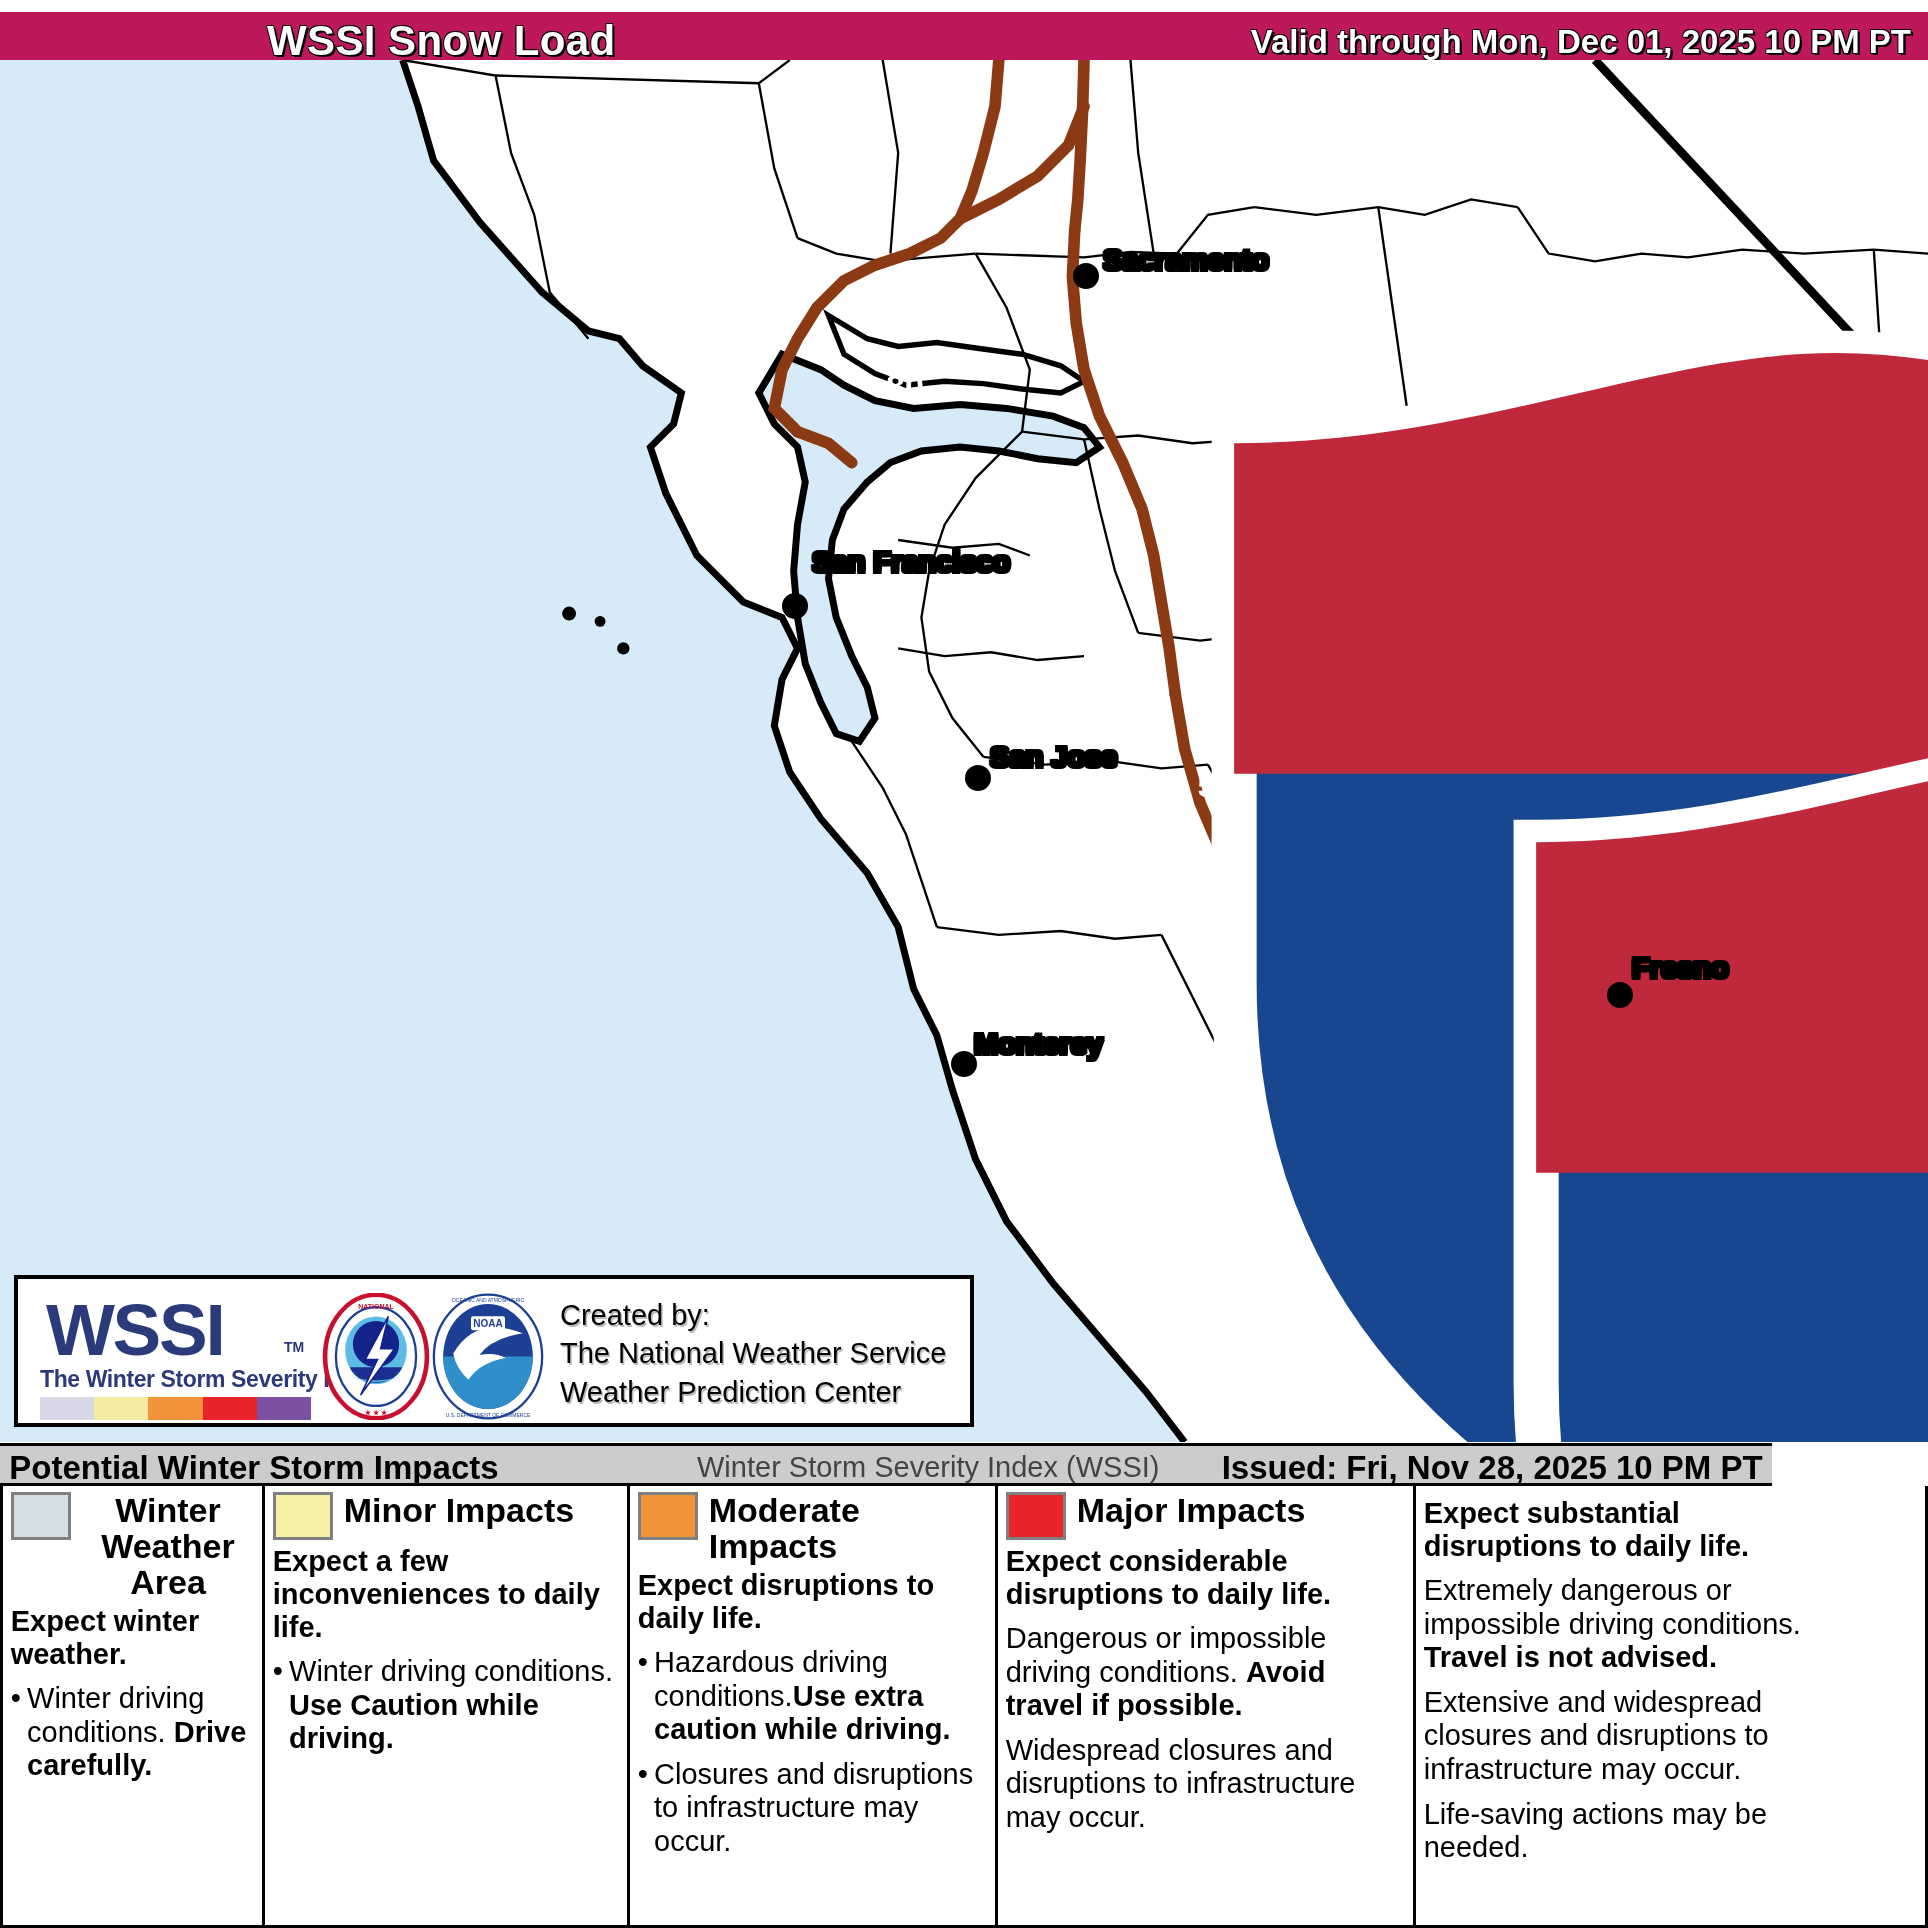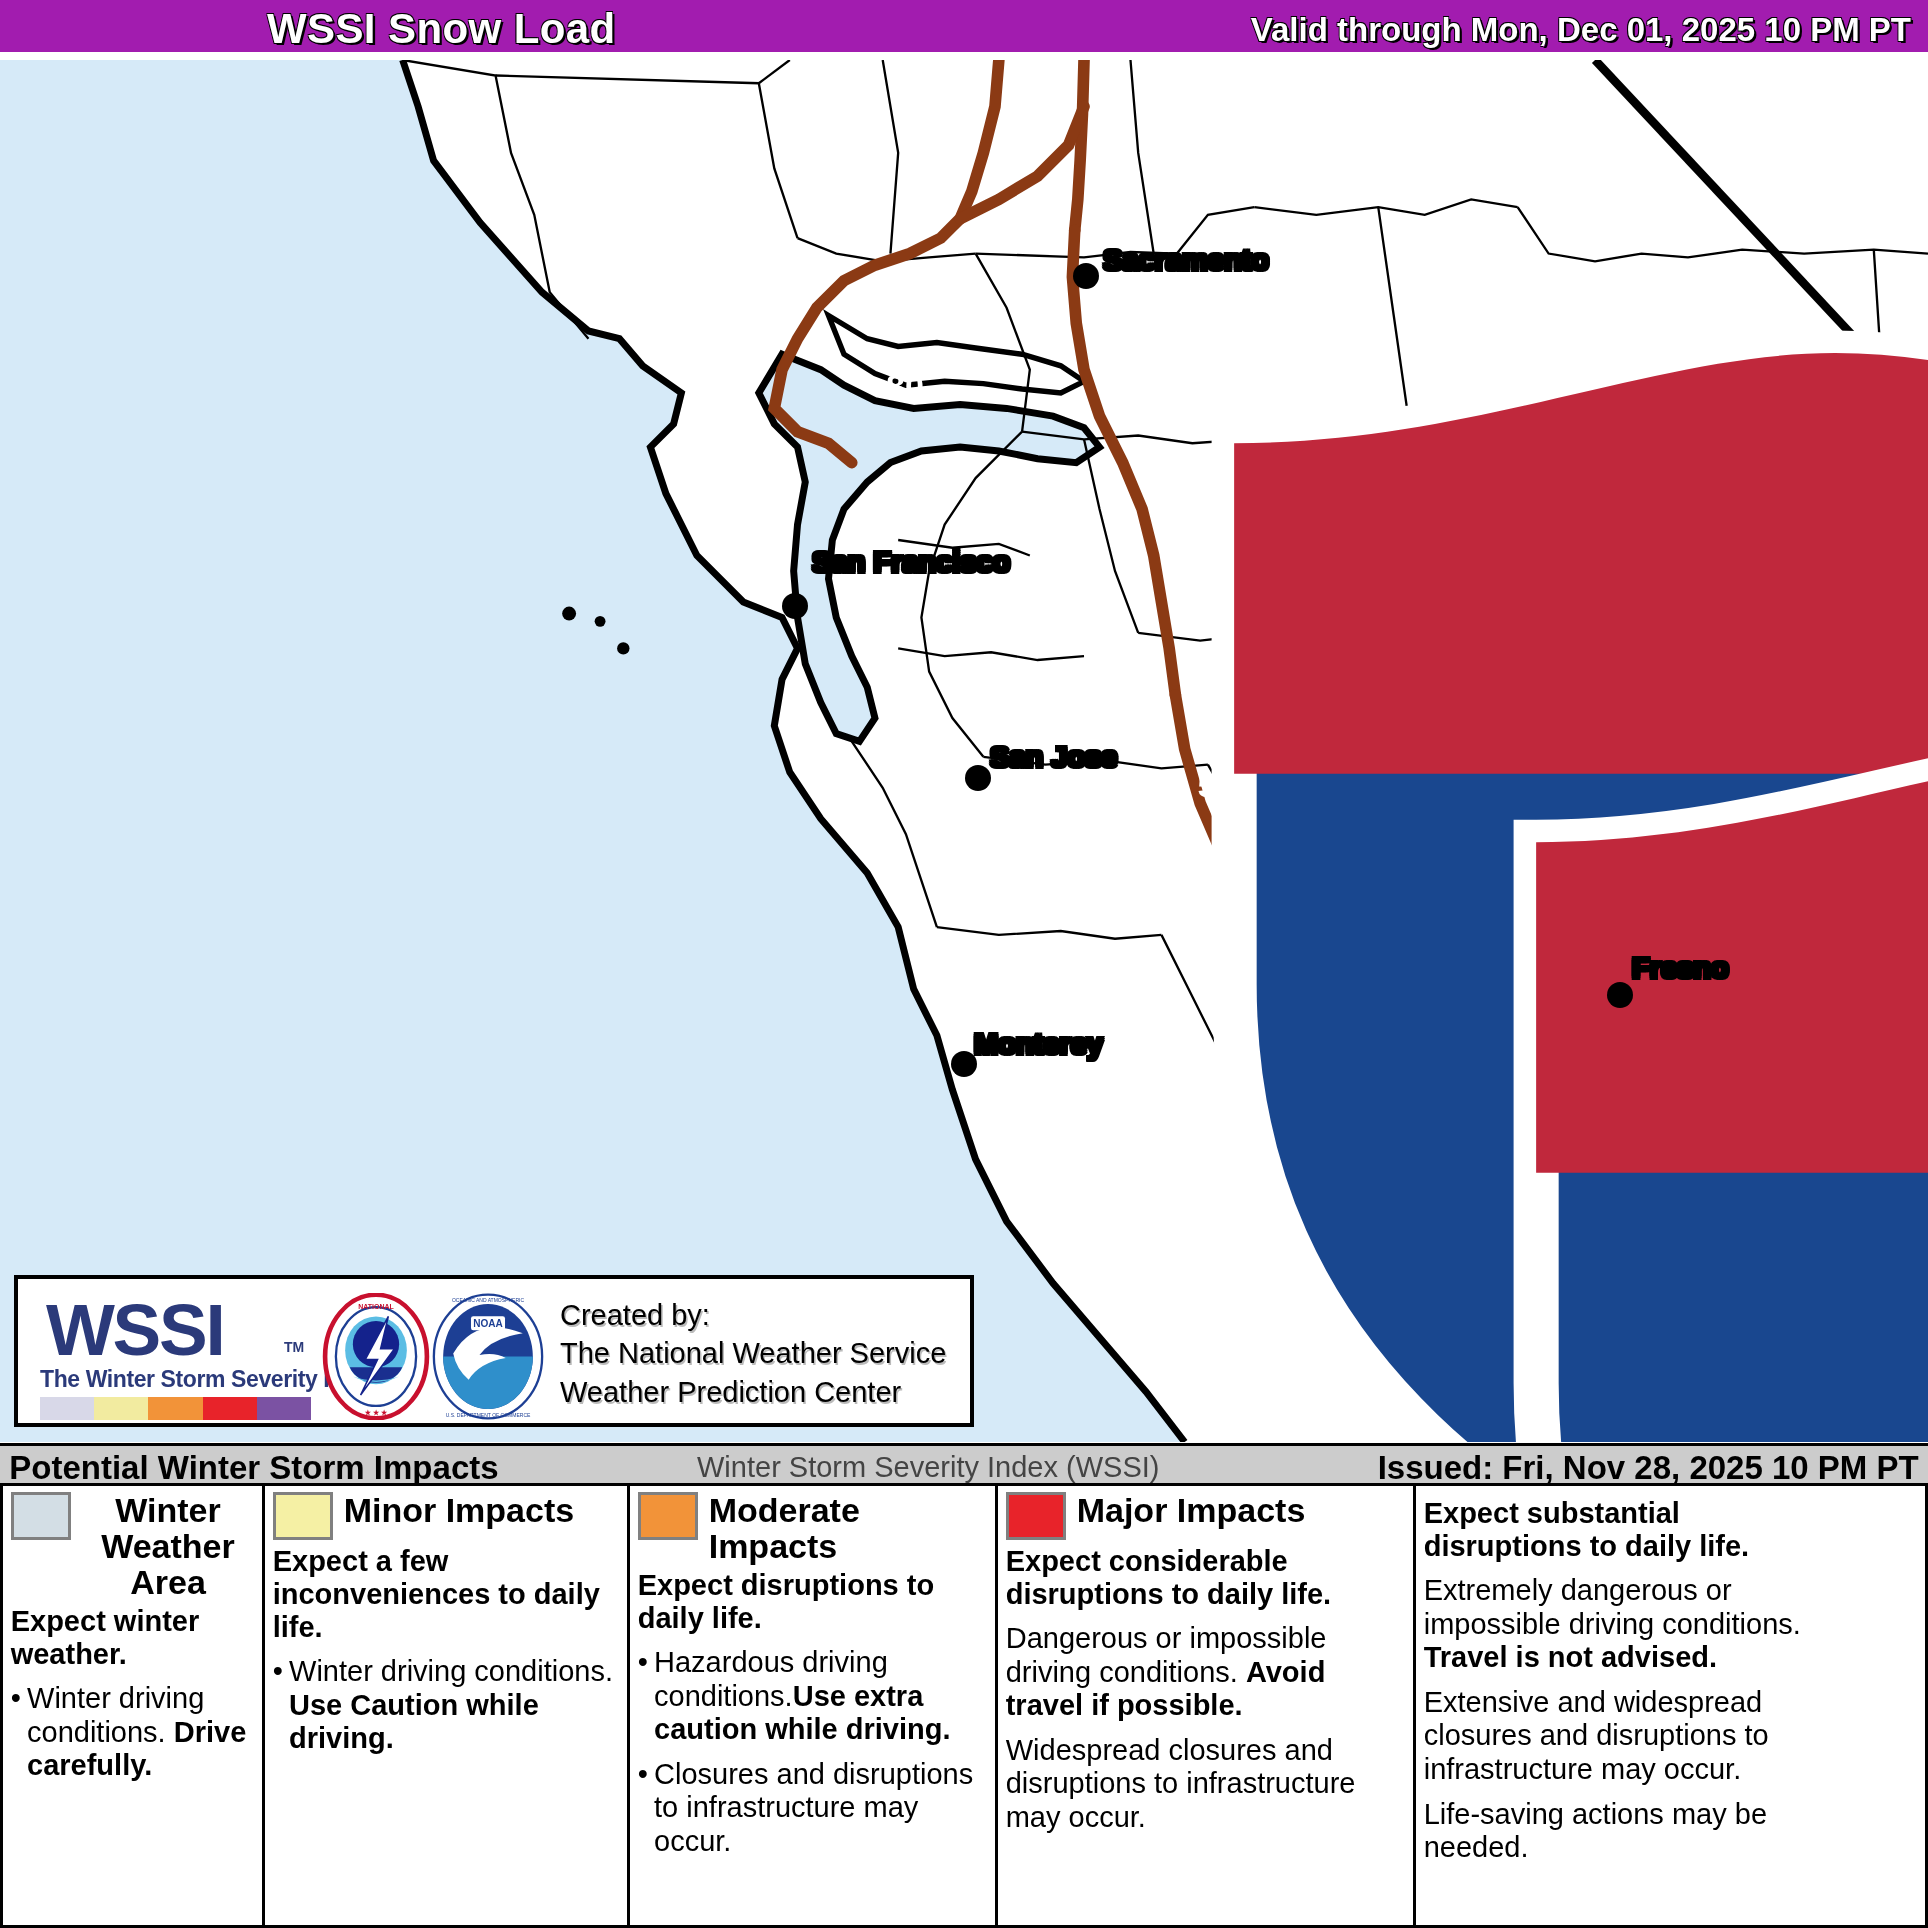--- a/index.html
+++ b/index.html
@@ -1,20 +1,20 @@
 <!DOCTYPE html>
 <html style="font-size:12.4px"><head>
 <meta charset="utf-8">
 <style>
   html,body{margin:0;padding:0;background:#fff;}
   body{width:1928px;height:1928px;font-family:"Liberation Sans",sans-serif;overflow:hidden;}
   #page{position:relative;width:1928px;height:1928px;overflow:hidden;}
 
   
-  .header{position:absolute;left:0;top:0;width:1928px;height:52px;background:#a21caf;}
+  .header{position:absolute;left:0;top:12px;width:1928px;height:52px;background:#be185d;}
   .header .h-title{position:absolute;left:267px;top:4.6px;font-size:42px;font-weight:bold;color:#fff;
     text-shadow:2.3px 2.3px 0 #000,-0.8px -0.8px 0 #000,0.8px -0.8px 0 #000,-0.8px 0.8px 0 #000;letter-spacing:0.4px;}
   .header .h-valid{position:absolute;right:17px;top:11px;font-size:33px;font-weight:bold;color:#fff;
     text-shadow:2.3px 2.3px 0 #000,-0.8px -0.8px 0 #000,0.8px -0.8px 0 #000,-0.8px 0.8px 0 #000;}
 
   
   .map{position:absolute;left:0;top:60px;width:1928px;height:1382px;background:#ffffff;overflow:hidden;}
   .map svg{position:absolute;left:0;top:0;width:1928px;height:1382px;}
 
   .city-label{position:absolute;font-size:29px;font-weight:bold;color:#000000;white-space:nowrap;
@@ -36,21 +36,21 @@
   .wssi-bar i{display:block;height:23px;flex:1;}
 
   .seal{position:absolute;top:14px;}
   .nws-seal{left:304px;width:108px;height:127px;}
   .noaa-seal{left:412px;width:116px;height:127px;}
 
   .created{position:absolute;left:542px;top:17px;font-size:29px;line-height:1.32;color:#000;
     text-shadow:1.5px 1.5px 0 #bbb;}
 
   
-  .strip{position:absolute;left:0;top:1443px;width:1928px;height:43px;background:#cccccc;border-top:3.9px solid #000;border-bottom:3.9px solid #000;box-sizing:border-box;}
+  .strip{position:absolute;left:0;top:1443px;width:1772px;height:43px;background:#cccccc;border-top:3.9px solid #000;border-bottom:3.9px solid #000;box-sizing:border-box;}
   .strip .s-left{position:absolute;left:9.3px;top:3.1px;font-size:33px;font-weight:bold;color:#000;}
   .strip .s-mid{position:absolute;left:697px;top:4.6px;font-size:29px;color:#444;}
   .strip .s-right{position:absolute;right:9.3px;top:3.1px;font-size:33px;font-weight:bold;color:#000;}
 
   
   .legend{position:absolute;left:0;top:1486px;width:1928px;height:442px;background:#fff;
     border-left:3.9px solid #000;border-right:3.9px solid #000;border-bottom:3.9px solid #000;box-sizing:border-box;display:flex;}
   .lcol{position:relative;height:100%;box-sizing:border-box;padding:6.2px 7.7px 0 7.7px;}
   .lcol + .lcol{border-left:3.9px solid #000;}
   .c0{width:259px;} .c1{width:365px;} .c2{width:368px;} .c3{width:418px;} .c4{width:426px;}

